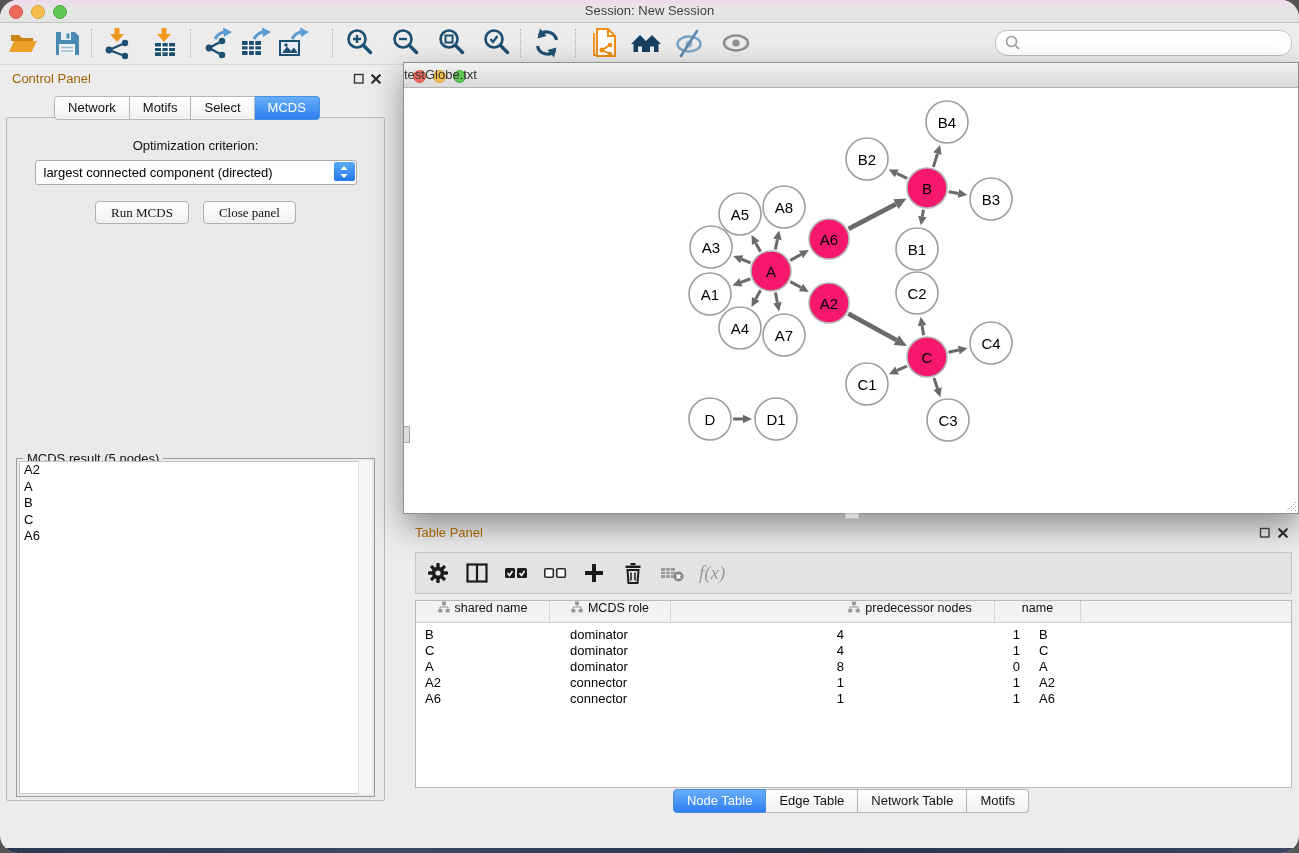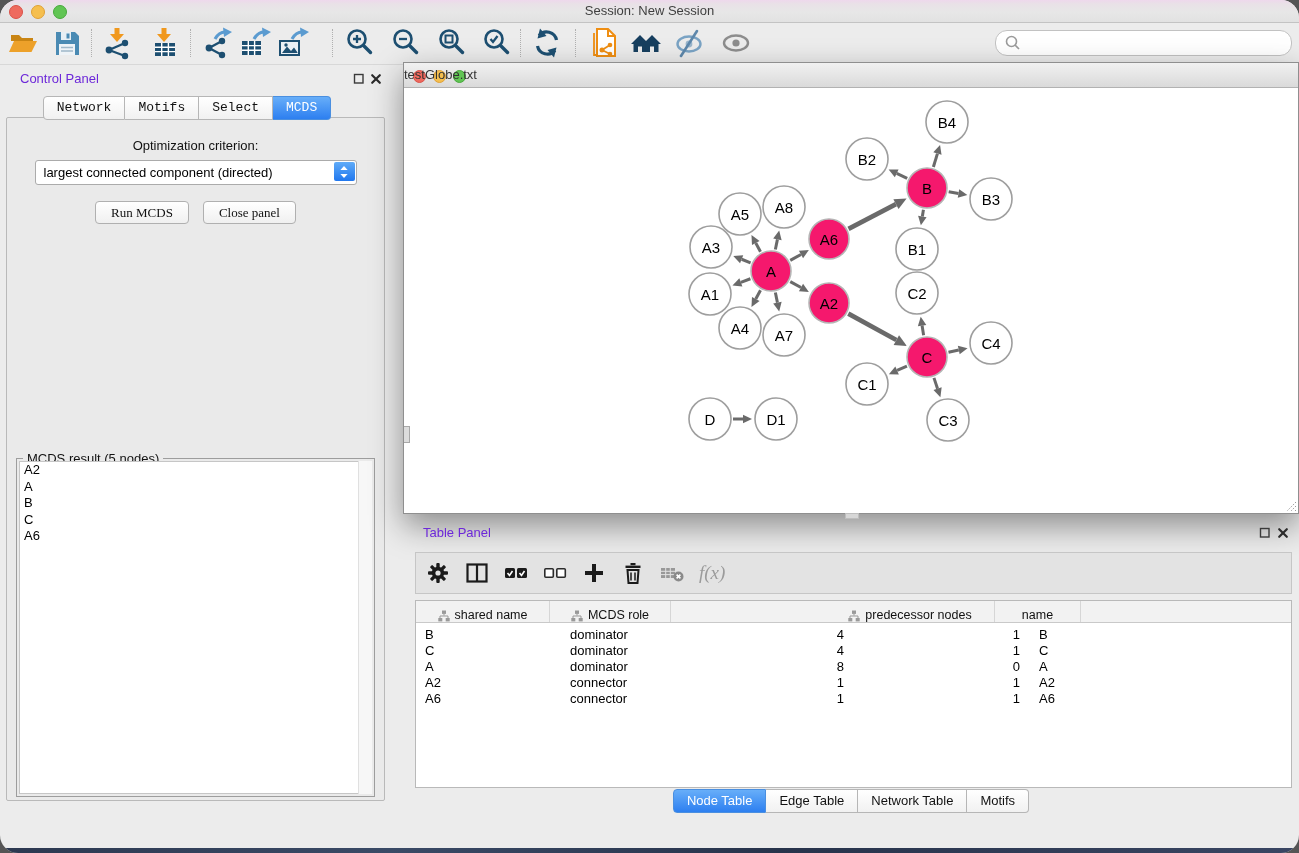--- a/index.html
+++ b/index.html
@@ -16,23 +16,23 @@
   .light.green{background:#61c554;border:1px solid #47a83c;}
   
   .main-toolbar{position:absolute;top:22px;left:0;right:0;height:42px;border-bottom:1px solid #d8d8d8;}
   .mt-icon{position:absolute;top:4px;width:34px;height:34px;cursor:default;}
   .mt-sep{position:absolute;top:7px;width:0;height:28px;border-left:1px dotted #b0b0b0;}
   .search-box{position:absolute;left:995px;top:8px;width:287px;height:24px;background:#fff;
     border:1px solid #c2c2c2;border-radius:12px;display:flex;align-items:center;padding-left:8px;}
   .search-box input{border:none;outline:none;background:transparent;font-size:13px;width:240px;font-family:"Liberation Sans",sans-serif;}
   
   .control-panel{position:absolute;left:0;top:65px;width:390px;height:745px;}
-  .panel-title{position:absolute;left:12px;top:6px;font-size:13px;color:#6d28d9;margin-left:8px;}
+  .panel-title{position:absolute;left:12px;top:6px;font-size:13px;color:#a16207;}
   .win-btn{position:absolute;top:8px;width:12px;height:12px;}
-  .cp-tabs{position:absolute;top:31px;left:0;right:16px;display:flex;justify-content:center;z-index:2;font-family:Liberation Mono, monospace;}
+  .cp-tabs{position:absolute;top:31px;left:0;right:16px;display:flex;justify-content:center;z-index:2;}
   .tab{height:22px;line-height:21px;padding:0 13px;font-size:13px;color:#111;background:linear-gradient(#ffffff,#f1f1f1);
     border:1px solid #b6b6b6;border-left:none;cursor:pointer;}
   .tab:first-child{border-left:1px solid #b6b6b6;border-radius:4px 0 0 4px;}
   .tab:last-child{border-radius:0 4px 4px 0;}
   .tab.active{background:linear-gradient(#67aef9,#2d7ff0);color:#fff;border-color:#4a8fe0;}
   .cp-content{position:absolute;top:52px;left:6px;right:5px;bottom:9px;border:1px solid #b9b9b9;border-radius:2px;background:#eaeaea;}
   .opt-label{margin-top:20px;text-align:center;font-size:13px;color:#111;}
   .opt-select{position:relative;margin:7px auto 16px;width:312px;height:23px;background:#fff;border:1px solid #ababab;
     border-radius:3px;font-size:13px;display:flex;align-items:center;padding-left:8px;cursor:pointer;}
   .opt-stepper{position:absolute;right:1px;top:1px;width:21px;height:19px;border-radius:2px;
@@ -58,21 +58,21 @@
   .edge-grip{position:absolute;left:0px;top:363px;width:5px;height:15px;background:#dcdcdc;border:1px solid #a8a8a8;border-left:none;}
   .h-grip{position:absolute;left:845px;top:513px;width:12px;height:4px;background:#d7d7d7;border:1px solid #bdbdbd;}
   
   .table-panel{position:absolute;left:403px;top:517px;width:896px;height:301px;}
   .tp-toolbar{position:absolute;left:12px;right:7px;top:35px;height:40px;background:#e3e3e3;border:1px solid #c6c6c6;
     display:flex;align-items:center;gap:15px;padding-left:10px;}
   .tp-icon{width:24px;height:24px;}
   .fx{font-family:"Liberation Serif",serif;font-style:italic;font-size:19px;color:#9b9b9b;}
   .tp-table{position:absolute;left:12px;right:7px;top:83px;height:186px;border:1px solid #b9b9b9;background:#fff;overflow:hidden;}
   .nt-header{display:flex;height:21px;background:#f2f2f2;border-bottom:1px solid #c9c9c9;}
-  .nt-hcell{display:flex;align-items:flex-end;justify-content:center;gap:5px;font-size:12.5px;color:#111;
+  .nt-hcell{display:flex;align-items:flex-start;justify-content:center;gap:5px;font-size:12.5px;color:#111;
     border-right:1px solid #d6d6d6;overflow:hidden;}
   .nt-row{display:flex;height:16px;align-items:center;}
   .nt-cell{font-size:13px;color:#000;white-space:nowrap;overflow:hidden;}
   .nt-body{padding-top:3px;}
   .tp-tabs{position:absolute;left:0;right:0;top:272px;display:flex;justify-content:center;}
   
   .status-bar{position:absolute;left:0;top:818px;width:100%;height:30px;background:#ececec;border-top:1px solid #c6c6c6;}
   .list-btn{position:absolute;left:10px;top:3px;width:26px;height:26px;border:1px solid #9f9f9f;border-radius:2px;
     background:#ececec;display:flex;align-items:center;justify-content:center;cursor:pointer;}
   .memory-btn{position:absolute;right:10px;top:3px;height:24px;padding:0 10px;display:flex;align-items:center;gap:6px;

